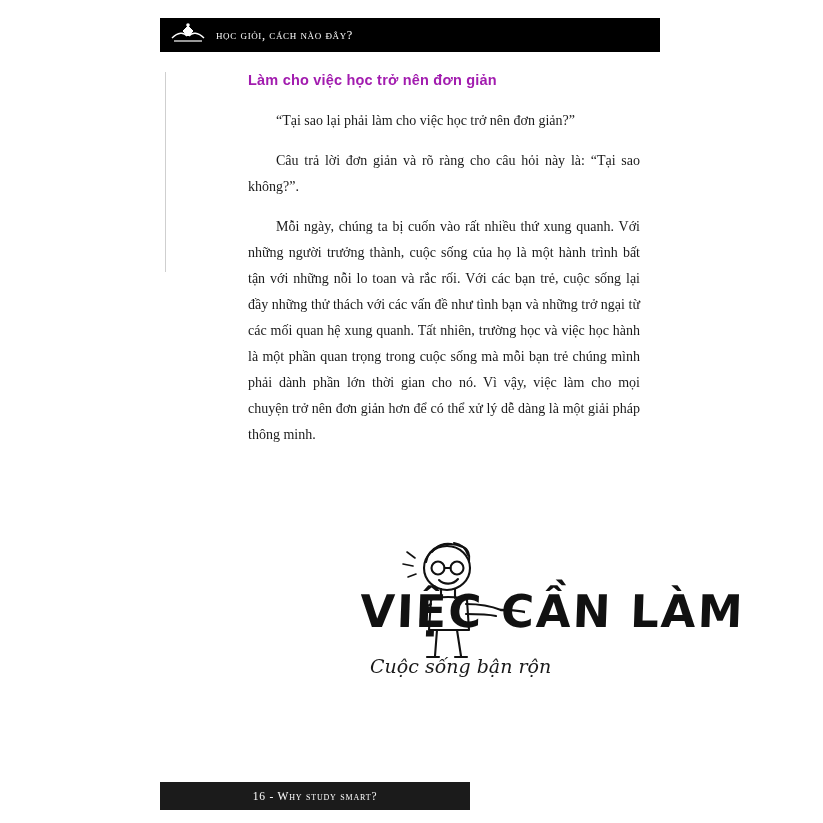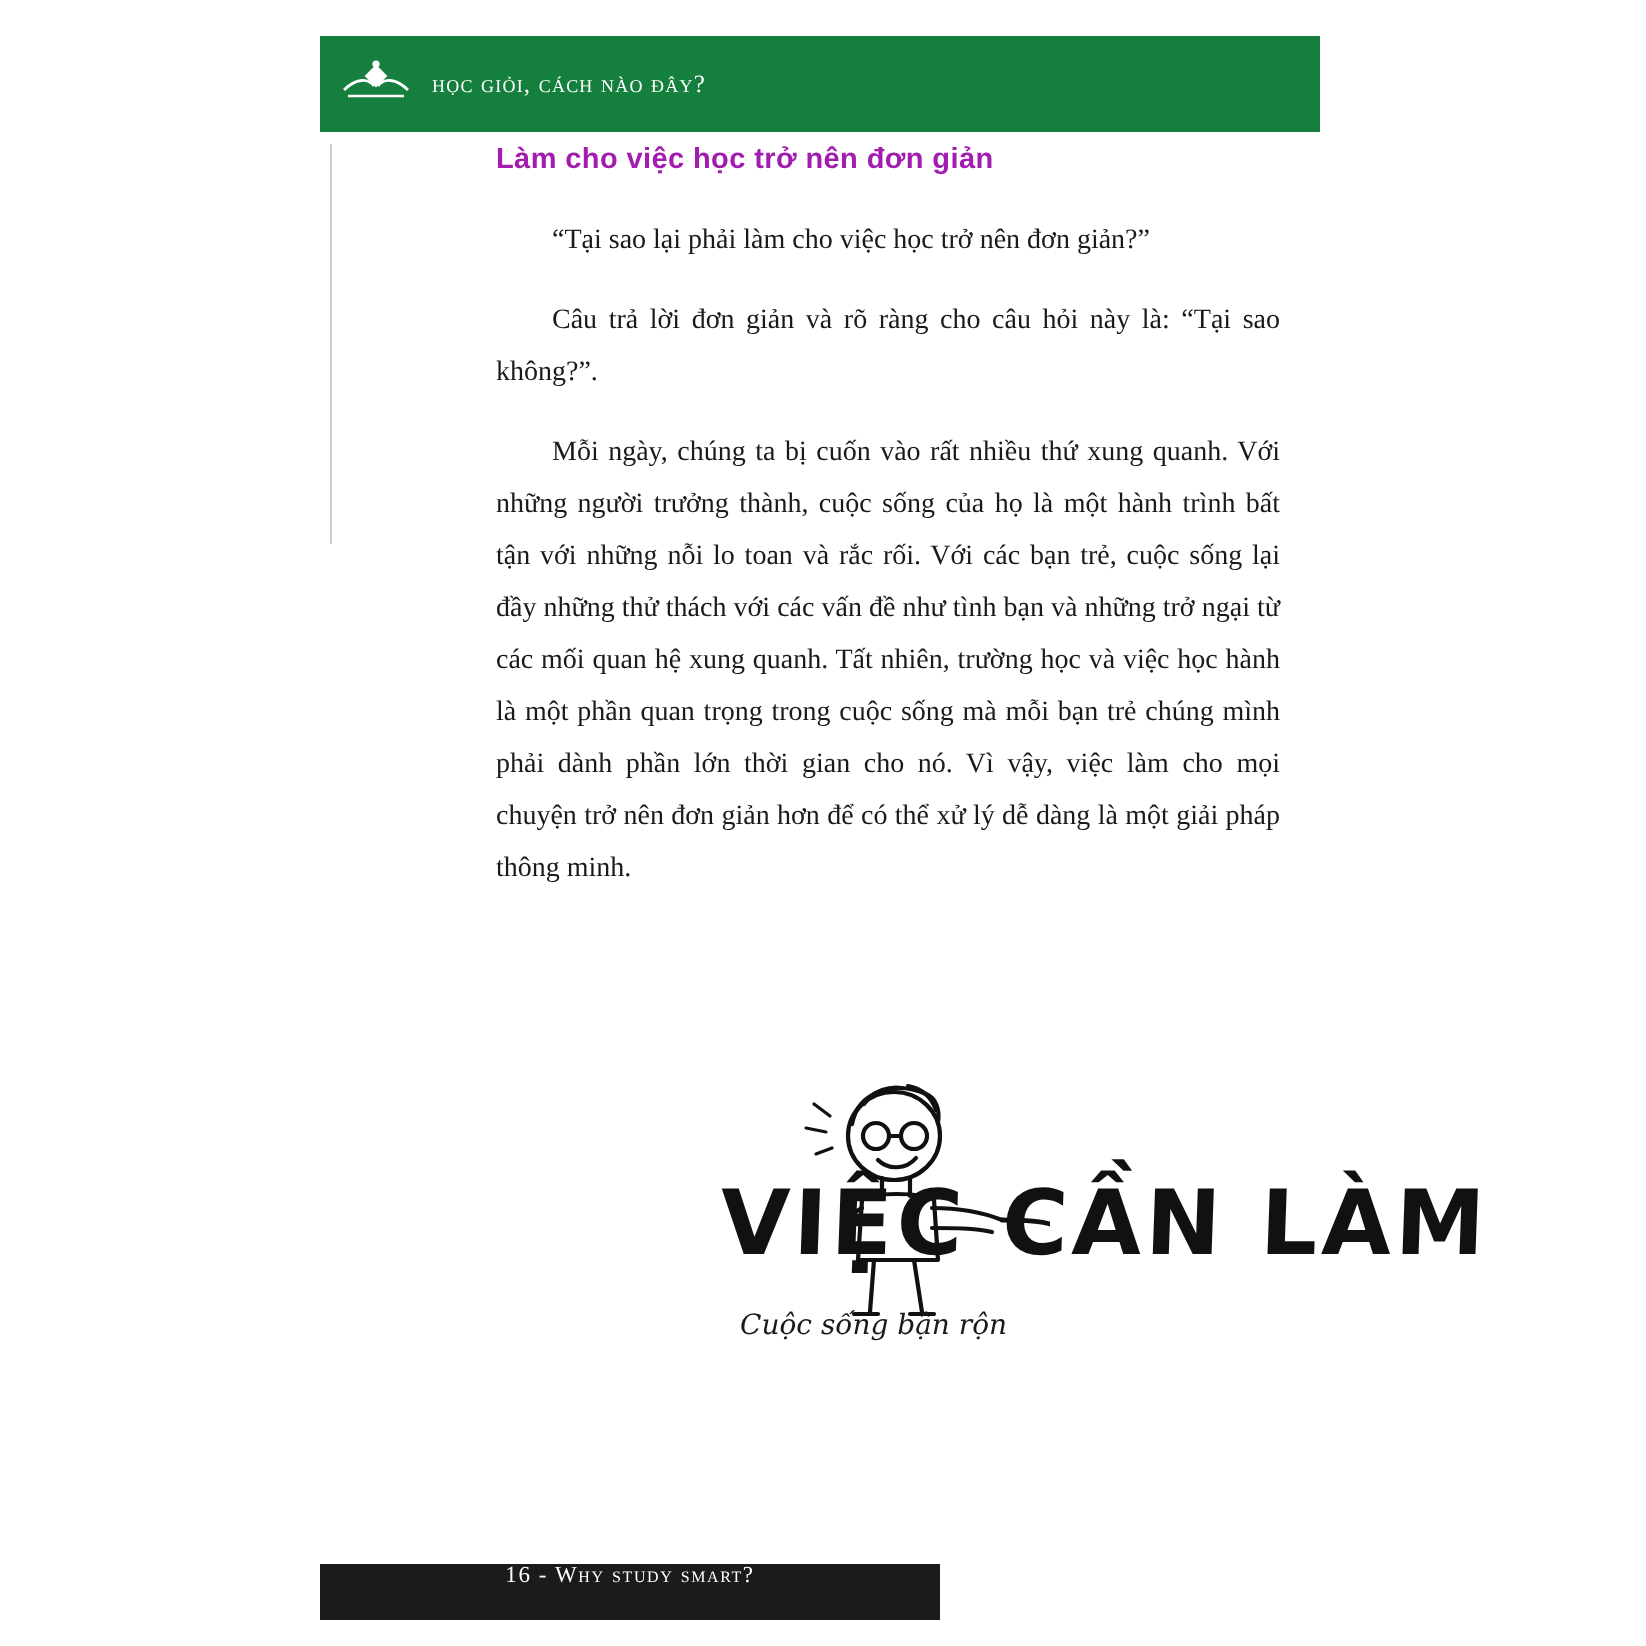--- a/index.html
+++ b/index.html
@@ -24,22 +24,22 @@
     height: 823px;
     background: #ffffff;
   }
 
   
   .header {
     position: absolute;
     left: 0;
     top: 18px;
     width: 500px;
-    height: 48px;
-    background: #15803d;
+    height: 34px;
+    background: #000000;
     display: flex;
     align-items: center;
     overflow: hidden;
   }
   .header-emblem {
     width: 56px;
     height: 34px;
     display: flex;
     align-items: center;
     justify-content: center;
@@ -112,40 +112,40 @@
     color: #111;
     white-space: nowrap;
     transform: skewX(-2deg);
   }
   .sub-title {
     position: absolute;
     left: 170px;
     top: 125px;
     font-family: "DejaVu Serif", serif;
     font-style: italic;
-    font-size: 14px;
+    font-size: 19px;
     color: #1a1a1a;
     white-space: nowrap;
   }
   .figure {
     position: absolute;
     left: 175px;
     top: 0px;
   }
 
   
   .footer {
     position: absolute;
     left: 0px;
     top: 782px;
     width: 310px;
     height: 28px;
     background: #1b1b1b;
     display: flex;
-    align-items: flex-start;
+    align-items: center;
     justify-content: center;
   }
   .footer-text {
     color: #ffffff;
     font-family: "Liberation Serif", serif;
     font-size: 11.5px;
     letter-spacing: 0.8px;
     font-variant: small-caps;
     white-space: nowrap;
   }

